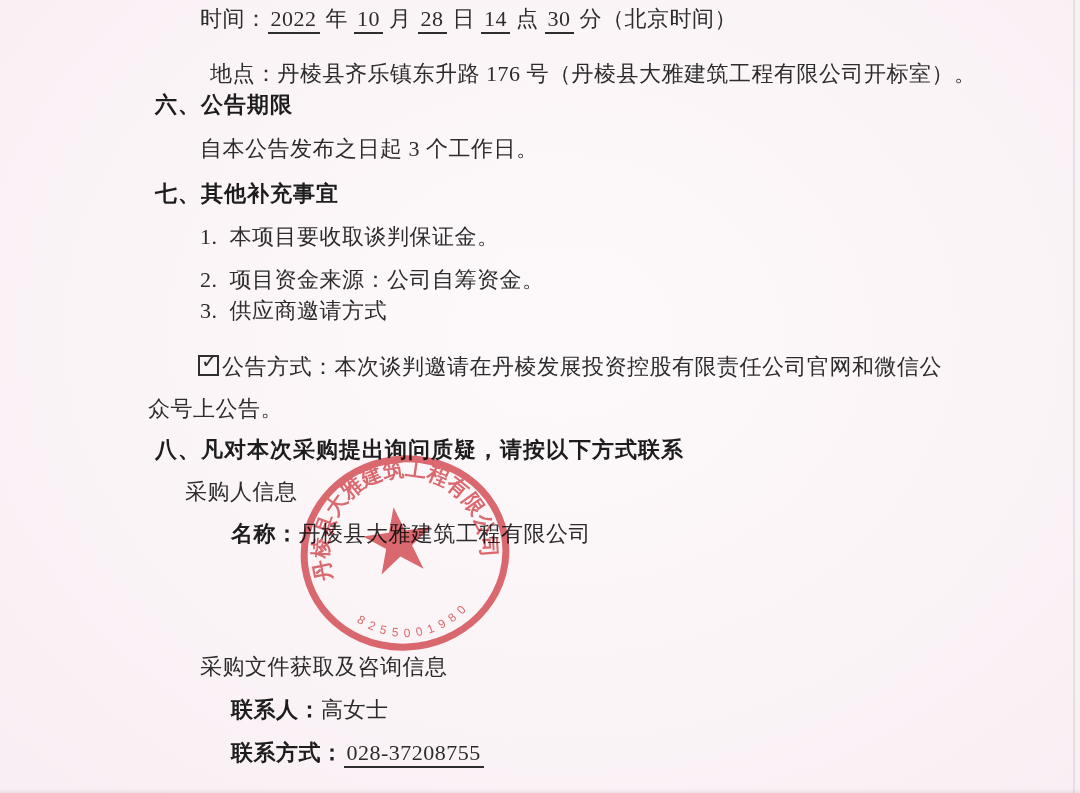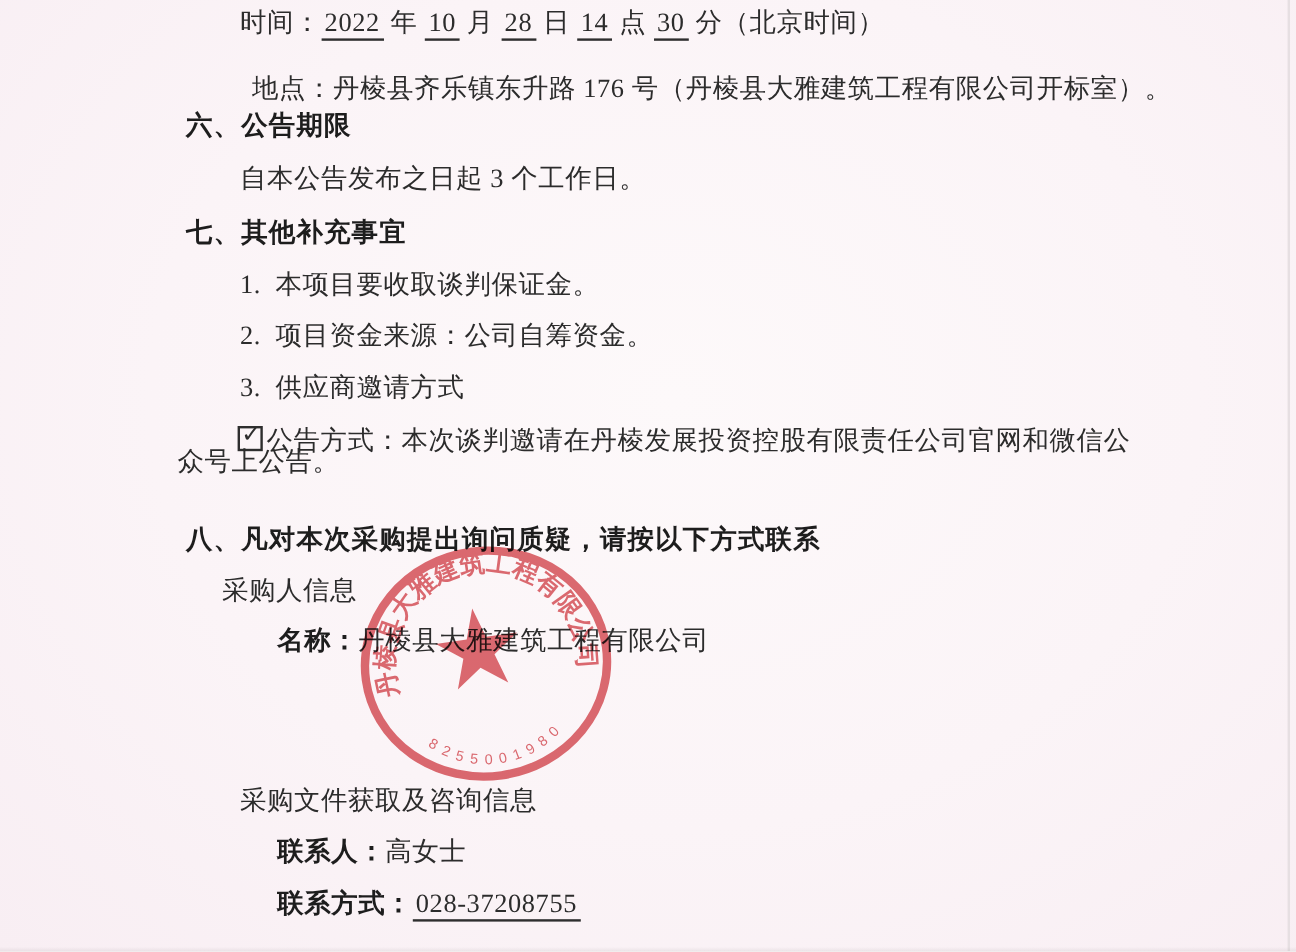--- a/index.html
+++ b/index.html
@@ -87,25 +87,25 @@
   <div class="line" style="left:210px; top:47px;margin-top:12px;">地点：丹棱县齐乐镇东升路 176 号（丹棱县大雅建筑工程有限公司开标室）。</div>
 
   <div class="line heading" style="left:155px; top:90px;">六、公告期限</div>
 
   <div class="line" style="left:200px; top:134px;">自本公告发布之日起 3 个工作日。</div>
 
   <div class="line heading" style="left:155px; top:179px;">七、其他补充事宜</div>
 
   <div class="line" style="left:200px; top:222px;">1.  本项目要收取谈判保证金。</div>
   <div class="line" style="left:200px; top:265px;">2.  项目资金来源：公司自筹资金。</div>
-  <div class="line" style="left:200px; top:308px;">3.  供应商邀请方式</div>
+  <div class="line" style="left:200px; top:296px;">3.  供应商邀请方式</div>
 
   <div class="line" style="left:198px; top:352px;"><span class="checkbox"><span class="check">✓</span></span><span>公告方式：本次谈判邀请在丹棱发展投资控股有限责任公司官网和微信公</span></div>
 
-  <div class="line" style="left:148px; top:370px;">众号上公告。</div>
+  <div class="line" style="left:148px; top:394px;">众号上公告。</div>
 
   <div class="line heading" style="left:155px; top:435px;">八、凡对本次采购提出询问质疑，请按以下方式联系</div>
 
   <div class="line" style="left:185px; top:477px;">采购人信息</div>
 
   <div class="line" style="left:200px; top:519px;"><span class="blabel">名称：</span><span>丹棱县大雅建筑工程有限公司</span></div>
 
 
 
   <div class="line" style="left:200px; top:652px;">采购文件获取及咨询信息</div>

